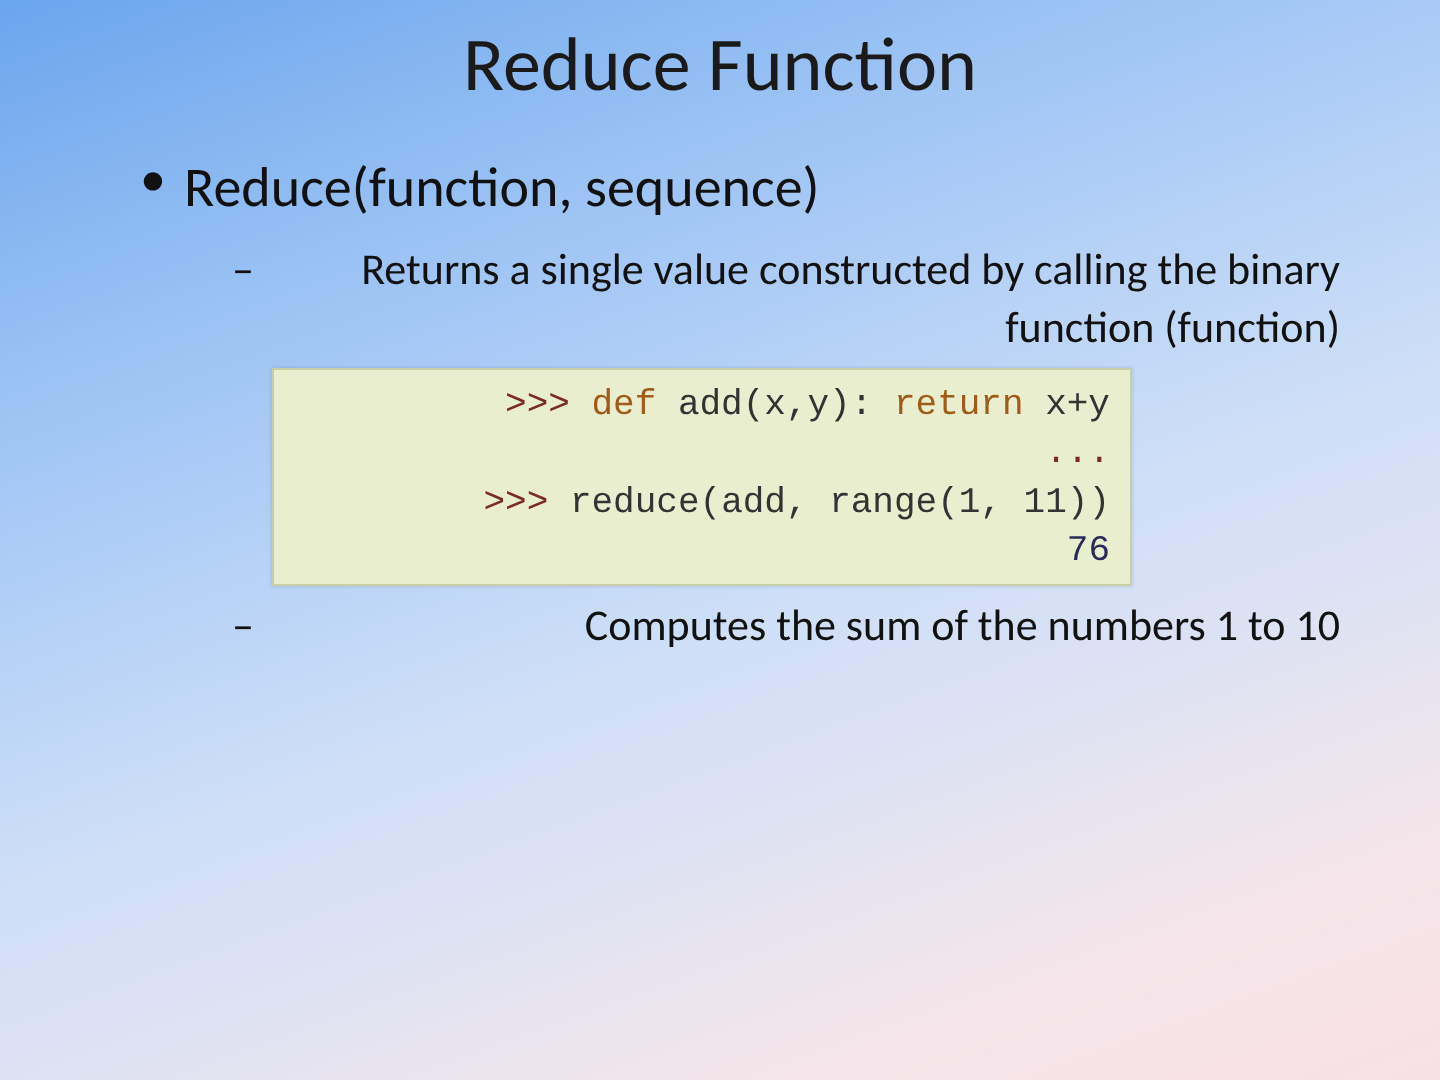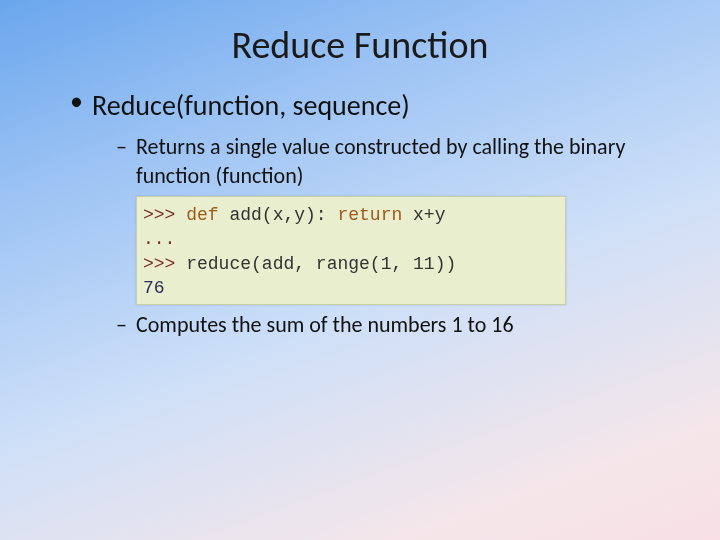--- a/index.html
+++ b/index.html
@@ -14,21 +14,21 @@
     width: 720px;
     height: 540px;
     background: linear-gradient(160deg, #6aa6ed 0%, #9cc3f4 25%, #cddff8 55%, #f4e6ea 85%, #f8e0e6 100%);
     position: relative;
     box-sizing: border-box;
   }
   .title {
     text-align: center;
     font-size: 38px;
     color: #1a1a1a;
-    padding-top: 22px;
+    padding-top: 10px;
     font-weight: 400;
   }
   .content {
     padding: 20px 50px 0 70px;
   }
   .lvl1 {
     position: relative;
     font-size: 28px;
     color: #111;
     margin-bottom: 10px;
@@ -38,20 +38,21 @@
     content: "•";
     position: absolute;
     left: 0;
     top: 0;
     color: #111;
     font-size: 26px;
     line-height: 1;
   }
   .lvl2-wrap {
     padding-left: 46px;
+    text-align: right;
   }
   .lvl2 {
     position: relative;
     font-size: 22px;
     color: #111;
     line-height: 1.3;
     padding-left: 20px;
     margin-bottom: 6px;
   }
   .lvl2::before {
@@ -95,17 +96,17 @@
 
       <div class="lvl2">Returns a single value constructed by calling the binary function (function)</div>
 
       <div class="code-block">
         <div class="code-line"><span class="prompt">&gt;&gt;&gt; </span><span class="kw">def</span><span class="txt"> add(x,y): </span><span class="kw">return</span><span class="txt"> x+y</span></div>
         <div class="code-line"><span class="prompt">...</span></div>
         <div class="code-line"><span class="prompt">&gt;&gt;&gt; </span><span class="txt">reduce(add, range(1, 11))</span></div>
         <div class="code-line"><span class="result">76</span></div>
       </div>
 
-      <div class="lvl2">Computes the sum of the numbers 1 to 16</div>
+      <div class="lvl2">Computes the sum of the numbers 1 to 10</div>
 
     </div>
   </div>
 </div>
 
 </body></html>

